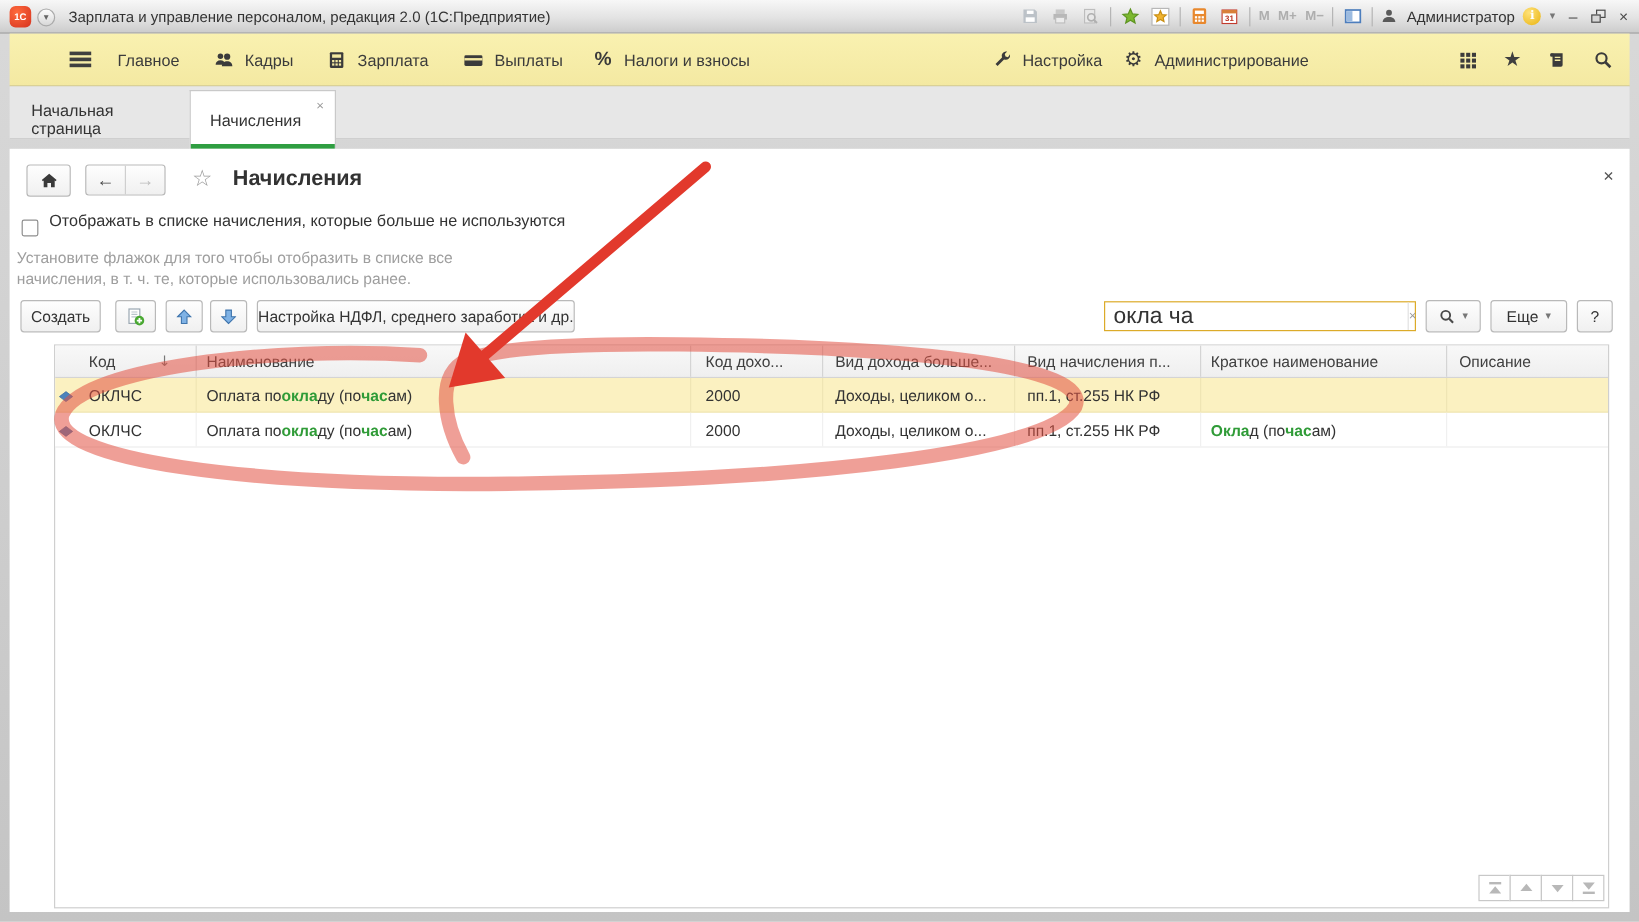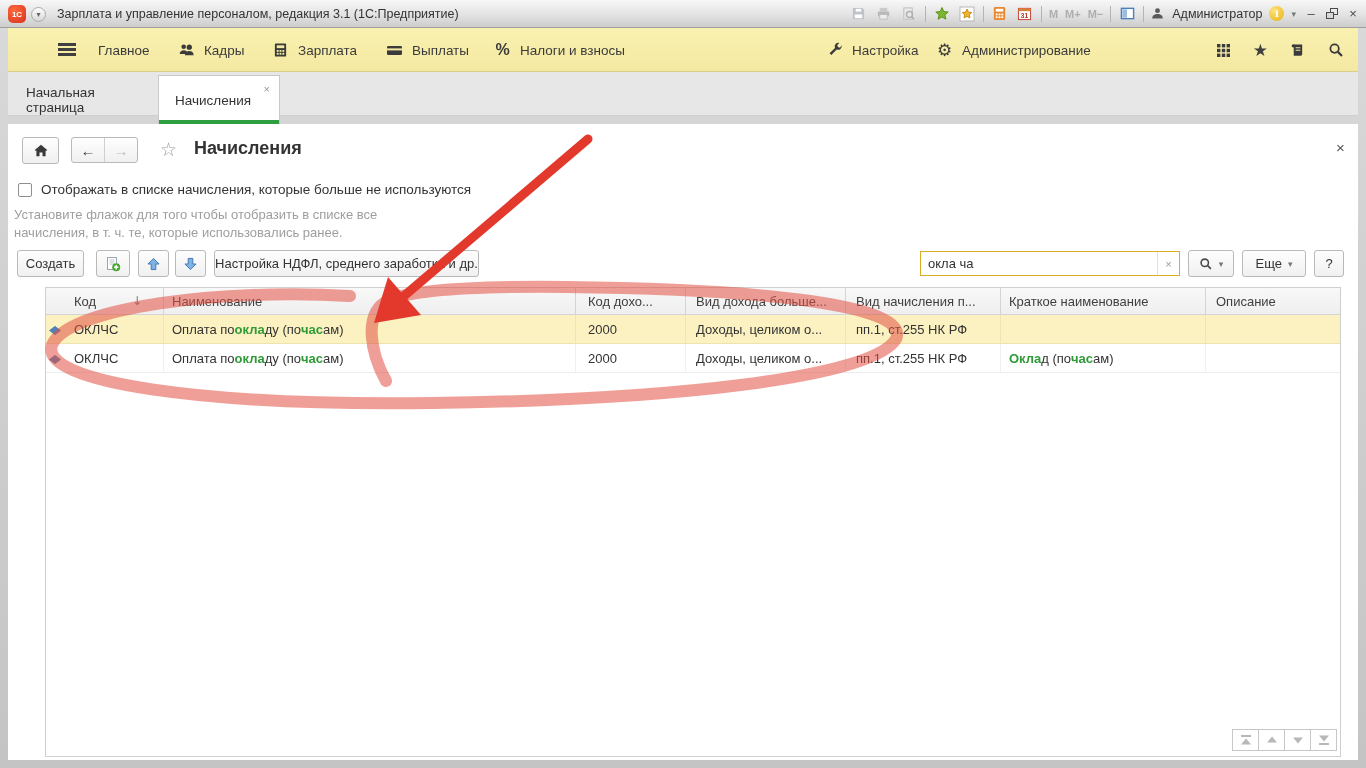--- a/index.html
+++ b/index.html
@@ -59,25 +59,25 @@
     gap:6px; color:#333; font-size:13px; }
   .navgrp { position:absolute; left:63px; top:13px; width:67px; height:26px; border:1px solid #b9b9b9; border-radius:3px;
     background:linear-gradient(180deg,#fefefe,#f0f0f0); display:flex; }
   .navgrp .half { flex:1; display:flex; align-items:center; justify-content:center; font-size:15px; font-weight:bold; }
   .navgrp .half:first-child { border-right:1px solid #cfcfcf; color:#444; }
   .navgrp .half:last-child { color:#bdbdbd; }
   .form-star { position:absolute; left:152px; top:16px; font-size:19px; color:#9a9a9a; font-family:"DejaVu Sans",sans-serif; line-height:1; }
   .form-title { position:absolute; left:186px; top:14px; font-size:18px; font-weight:bold; color:#333; }
   .form-close { position:absolute; left:1328px; top:15px; font-size:15px; color:#555; }
   .chk { position:absolute; left:10px; top:59px; width:14px; height:14px; background:#fff; border:1px solid #8f8f8f; border-radius:2px; }
-  .chk-label { position:absolute; left:33px; top:58px; font-size:13.5px; color:#333; }
+  .chk-label { position:absolute; left:33px; top:52px; font-size:13.5px; color:#333; }
   .hint { position:absolute; left:6px; font-size:13px; color:#9e9e9e; }
 
   .search-wrap { position:absolute; left:912px; top:127px; width:260px; height:25px; border:1px solid #dcab29; background:#fff; display:flex; align-items:center; }
-  .search-input { flex:1; border:none; outline:none; font-family:"Liberation Sans",sans-serif; font-size:13px; color:#333; padding-left:7px; background:transparent; }
+  .search-input { flex:1; border:none; outline:none; font-family:"Liberation Sans",sans-serif; font-size:19px; color:#333; padding-left:7px; background:transparent; }
   .search-clear { width:22px; height:100%; border-left:1px solid #e2e2e2; color:#9a9a9a; font-size:11px; display:flex; align-items:center; justify-content:center; }
 
   
   .table { position:absolute; left:37px; top:163px; width:1296px; height:470px; border:1px solid #cfcfcf; background:#fff; }
   .thead { display:flex; height:27px; background:linear-gradient(180deg,#f8f8f8,#efefef); border-bottom:1px solid #d4d4d4; color:#3f3f3f; }
   .th { display:flex; align-items:center; border-right:1px solid #d4d4d4; overflow:hidden; white-space:nowrap; }
   .tr { display:flex; height:29px; border-bottom:1px solid #ededed; background:#fff; }
   .tr.selected { background:#fbf1c1; border-bottom-color:#eee3ad; }
   .td { display:flex; align-items:center; border-right:1px solid #f0f0f0; overflow:hidden; white-space:nowrap; position:relative; }
   .tr.selected .td { border-right-color:#efe5b4; }
@@ -97,21 +97,21 @@
 </head>
 <body>
 
 <div class="window">
 
   <div class="titlebar">
     <span class="logo1c">1С</span>
     <span class="tb-drop">
         <span>▾</span>
       </span>
-    <span class="tb-title">Зарплата и управление персоналом, редакция 3.1 (1С:Предприятие)</span>
+    <span class="tb-title">Зарплата и управление персоналом, редакция 2.0 (1С:Предприятие)</span>
     <div class="tb-right">
       <span class="tbi">
         <svg width="15" height="15" viewBox="0 0 16 16">
             <path fill="#bcc2c8" d="M2 2h10l2 2v10H2z"></path>
             <rect x="4" y="9" width="8" height="4" fill="#fff"></rect>
             <rect x="5" y="3" width="6" height="3" fill="#fff"></rect>
           </svg>
       </span>
       <span class="tbi">
         <svg width="15" height="15" viewBox="0 0 16 16">

